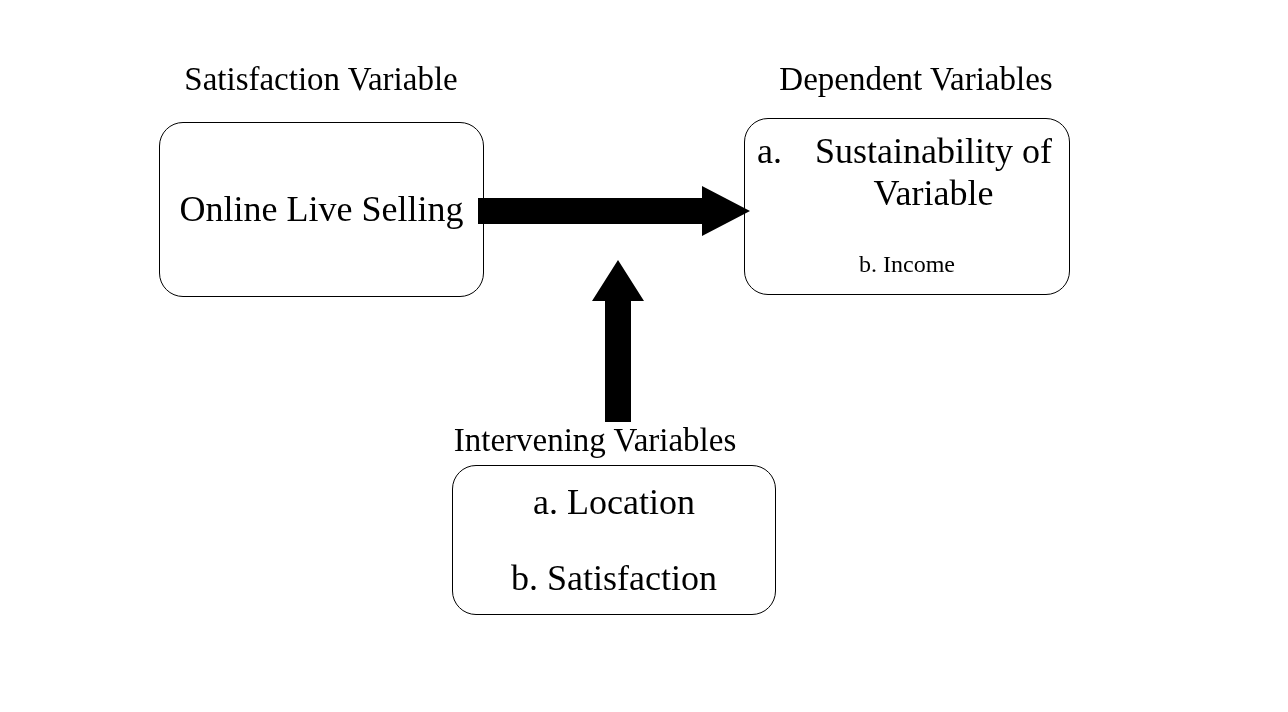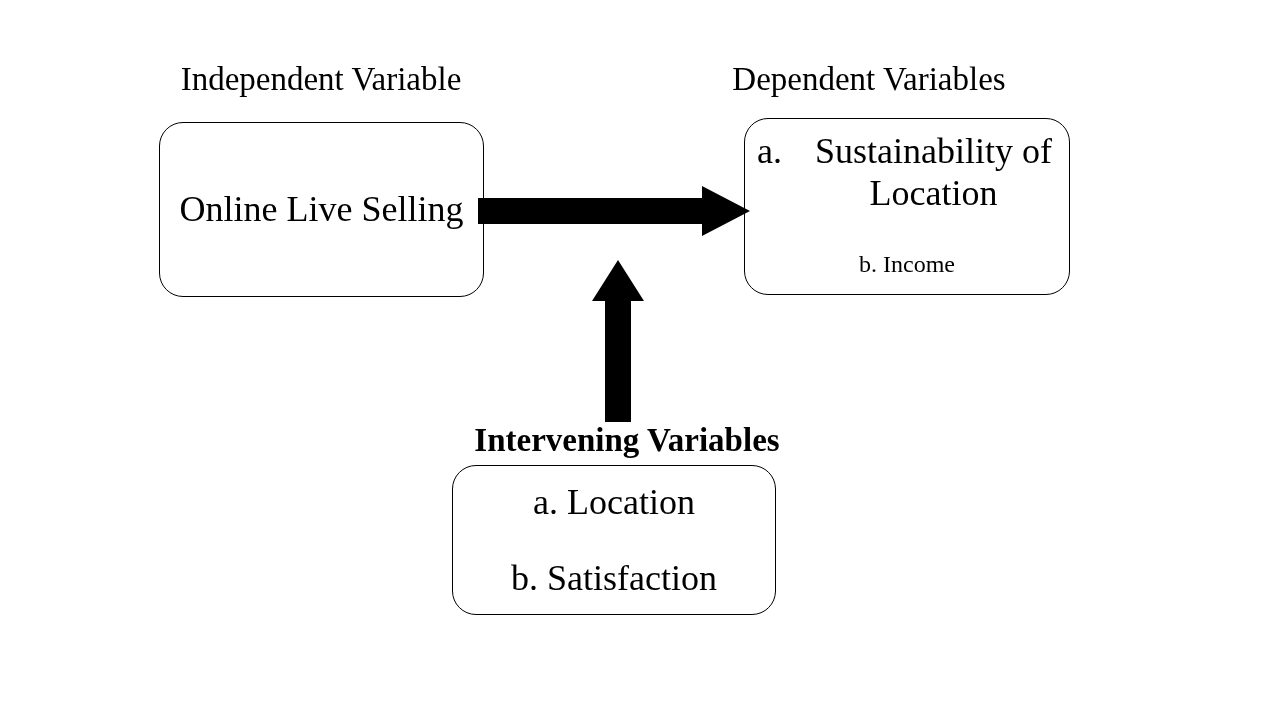--- a/index.html
+++ b/index.html
@@ -40,21 +40,21 @@
     line-height: 1.12;
     color: #000;
     text-align: center;
     white-space: nowrap;
   }
   
   #cap-independent { left: 158px; top: 62px; width: 326px; }
   #box-independent { left: 159px; top: 122px; width: 325px; height: 175px; }
 
   
-  #cap-dependent { left: 706px; top: 62px; width: 326px; }
+  #cap-dependent { left: 753px; top: 62px; width: 326px; }
   #box-dependent { left: 744px; top: 118px; width: 326px; height: 177px;
                    justify-content: flex-start; padding-top: 12px; }
   .dep-item-a {
     display: flex;
     align-items: flex-start;
     font-size: 36px;
     line-height: 1.16;
     padding-left: 12px;
     padding-right: 6px;
     box-sizing: border-box;
@@ -64,50 +64,50 @@
   .dep-text { flex: 1 1 auto; text-align: center; }
   .dep-item-b {
     font-size: 24px;
     line-height: 1.16;
     text-align: center;
     width: 100%;
     margin-top: 36px;
   }
 
   
-  #cap-intervening { left: 464px; top: 423px; width: 326px; font-weight: bold; }
+  #cap-intervening { left: 432px; top: 423px; width: 326px; }
   #box-intervening { left: 452px; top: 465px; width: 324px; height: 150px; }
   .int-line { font-size: 36px; line-height: 1.12; text-align: center; }
   .int-line + .int-line { margin-top: 36px; }
 
   
   .arrow-svg {
     position: absolute;
     overflow: visible;
   }
   #arrow-horizontal { left: 478px; top: 186px; width: 272px; height: 50px; }
   #arrow-vertical   { left: 592px; top: 260px; width: 52px; height: 162px; }
 </style>
 </head>
 <body>
 
 <div id="canvas">
 
-  <div class="caption" id="cap-independent">Independent Variable</div>
+  <div class="caption" id="cap-independent">Satisfaction Variable</div>
 
   <div class="node-box" id="box-independent">
     <div class="node-line">Online Live Selling</div>
   </div>
 
   <div class="caption" id="cap-dependent">Dependent Variables</div>
 
   <div class="node-box" id="box-dependent">
     <div class="dep-item-a">
       <span class="dep-marker">a.</span>
-      <span class="dep-text">Sustainability of Location</span>
+      <span class="dep-text">Sustainability of Variable</span>
     </div>
     <div class="dep-item-b">b. Income</div>
   </div>
 
   <svg class="arrow-svg" id="arrow-horizontal" viewBox="0 0 272 50">
     <polygon points="0,12 224,12 224,0 272,25 224,50 224,38 0,38" fill="#000000"></polygon>
   </svg>
 
   <svg class="arrow-svg" id="arrow-vertical" viewBox="0 0 52 162">
     <polygon points="26,0 52,41 39,41 39,162 13,162 13,41 0,41" fill="#000000"></polygon>

